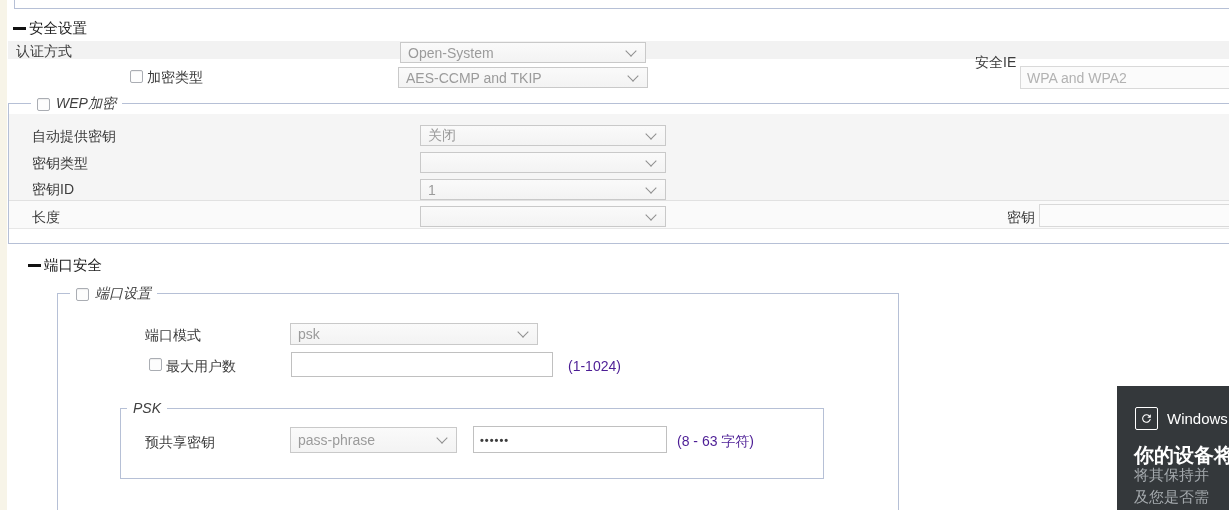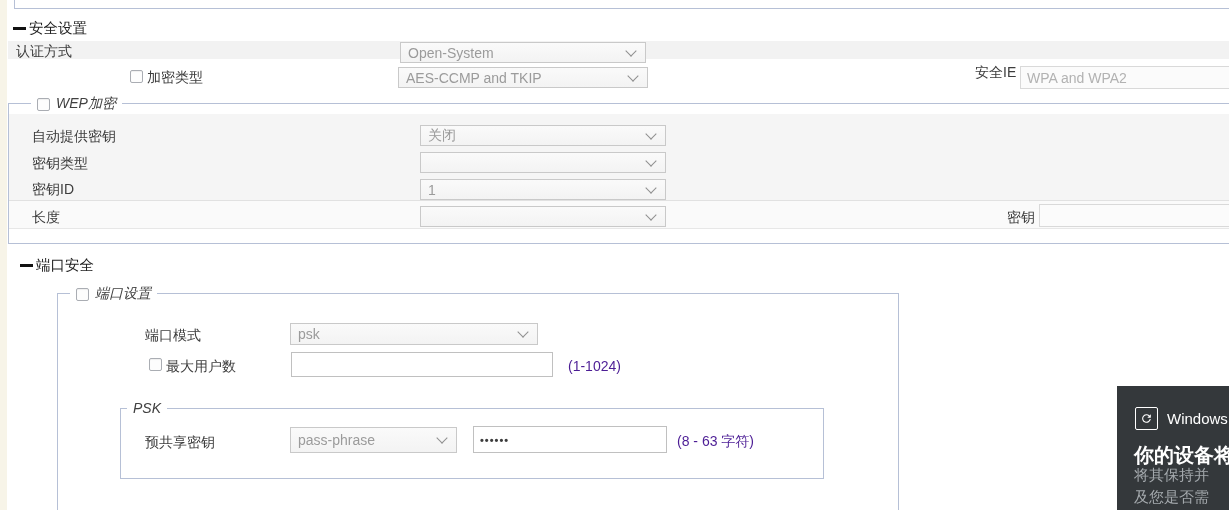--- a/index.html
+++ b/index.html
@@ -73,21 +73,21 @@
     <span class="sel-text">Open-System</span>
     <i class="chev"></i>
   </div>
 
   <span class="abs cb" style="left:130px;top:70px;"></span>
   <div class="abs lbl" style="left:147px;top:69px;">加密类型</div>
   <div class="abs sel" style="left:398px;top:67px;width:250px;height:21px;">
     <span class="sel-text">AES-CCMP and TKIP</span>
     <i class="chev"></i>
   </div>
-  <div class="abs lbl" style="left:975px;top:64px;">安全IE</div>
+  <div class="abs lbl" style="left:975px;top:54px;">安全IE</div>
   <input class="abs inp inp-dis" style="left: 1020px; top: 66px; width: 230px; height: 23px;" readonly="" value="WPA and WPA2">
 
   <div class="abs fset" style="left:8px;top:103px;width:1232px;height:139px;">
     <div class="legend" style="left:22px;">
       <span class="cb"></span>
       <span>WEP加密</span>
     </div>
   </div>
   <div class="abs wep-band1"></div>
   <div class="abs wep-band2"></div>
@@ -111,21 +111,21 @@
   </div>
 
   <div class="abs lbl" style="left:32px;top:209px;">长度</div>
   <div class="abs sel" style="left:420px;top:206px;width:246px;height:21px;">
     <span class="sel-text"></span>
     <i class="chev"></i>
   </div>
   <div class="abs lbl" style="left:1007px;top:209px;">密钥</div>
   <input class="abs inp inp-dis" style="left: 1039px; top: 204px; width: 200px; height: 23px;" readonly="" value="">
 
-  <div class="abs sec-head" style="left:20px;top:256px;justify-content:flex-end;">
+  <div class="abs sec-head" style="left:28px;top:256px;justify-content:flex-end;">
     <span class="minus"></span>
     <span>端口安全</span>
   </div>
 
   <div class="abs fset" style="left:57px;top:293px;width:840px;height:300px;">
     <div class="legend" style="left:12px;">
       <span class="cb"></span>
       <span>端口设置</span>
     </div>
   </div>

